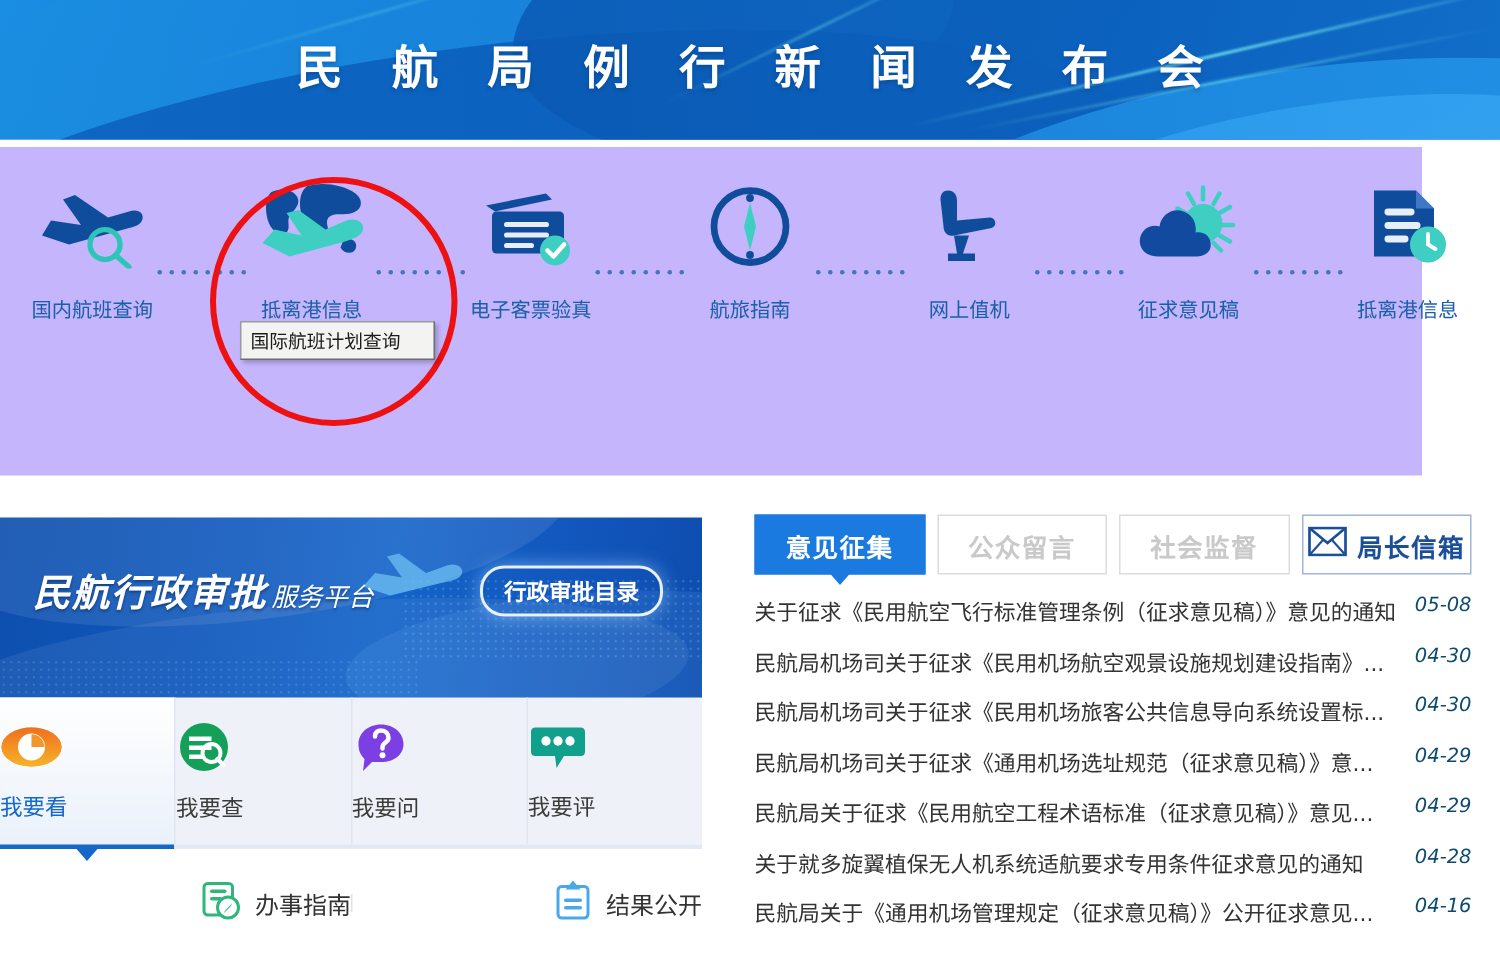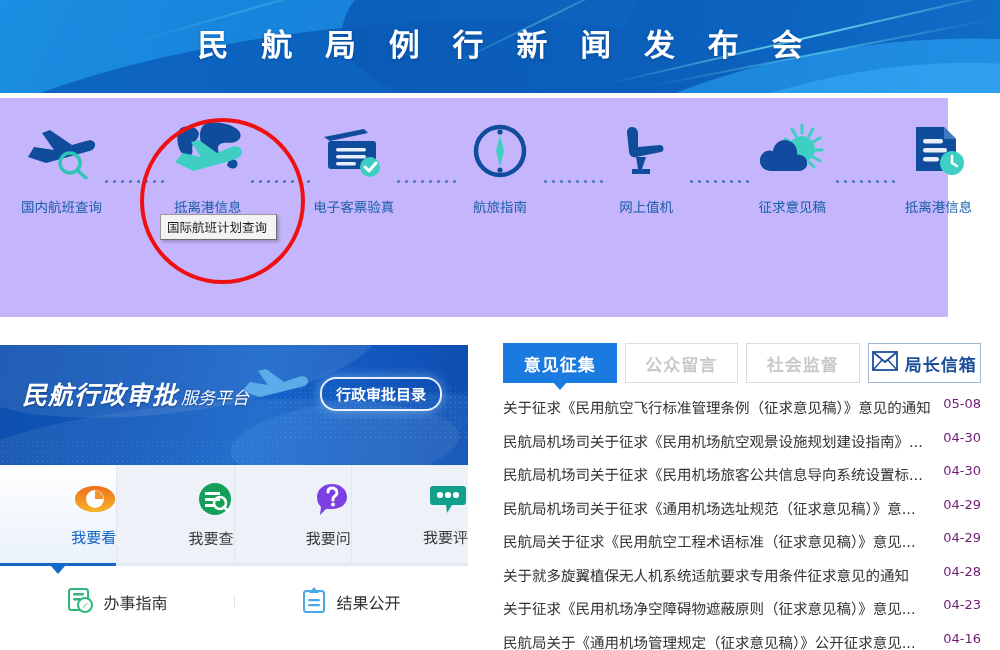--- a/index.html
+++ b/index.html
@@ -49,21 +49,21 @@
   .dots{flex:0 0 auto;margin-top:82px;display:flex;gap:5px;}
   .dots i{display:block;width:3px;height:3px;border-radius:50%;background:#1a5fa8;opacity:.75;}
 
   
   .annot-circle{position:absolute;left:140px;top:118px;width:165px;height:166px;
     border:4px solid #ee1111;border-radius:50%;box-sizing:border-box;pointer-events:none;z-index:40;}
   
   .tooltip{position:absolute;left:160px;top:214px;z-index:45;
     background:#f3f3f1;border:1px solid #9a9a9a;border-right-color:#6d6d6d;border-bottom-color:#6d6d6d;
     box-shadow:2px 2px 3px rgba(0,0,0,.22);
-    padding:2px 9px 3px 6px;font-size:12.5px;color:#1b1b1b;white-space:nowrap;
+    padding:2px 22px 3px 6px;font-size:12.5px;color:#1b1b1b;white-space:nowrap;
     font-family:"DejaVu Sans","Liberation Sans",sans-serif;}
 
   
   .content{position:absolute;left:0;top:325px;width:1000px;height:325px;}
   .left-col{position:absolute;left:0;top:20px;width:468px;}
   .promo{position:relative;width:468px;height:120px;overflow:hidden;
     background:linear-gradient(100deg,#0d4fae 0%,#0f57bb 28%,#1464c9 55%,#1257bd 78%,#0e4cae 100%);}
   .promo .pw{position:absolute;border-radius:50%;pointer-events:none;}
   .pw1{left:-40px;top:-52px;width:420px;height:120px;background:rgba(255,255,255,.09);transform:rotate(-7deg);}
   .pw2{left:-60px;top:58px;width:520px;height:110px;background:rgba(255,255,255,.07);transform:rotate(-5deg);}
@@ -80,51 +80,51 @@
   .promo-txt b{font-size:25px;font-weight:bold;font-style:italic;letter-spacing:1px;
     text-shadow:0 1px 2px rgba(0,20,60,.45);}
   .promo-txt span{font-size:17px;font-style:italic;margin-left:3px;
     text-shadow:0 1px 2px rgba(0,20,60,.45);}
   .promo-btn{position:absolute;right:26px;top:32px;border:2px solid rgba(255,255,255,.9);
     border-radius:16px;color:#fff;font-size:15px;font-weight:bold;padding:4px 14px 5px;
     box-shadow:0 0 12px rgba(160,215,255,.55);
     font-family:"DejaVu Sans","Liberation Sans",sans-serif;cursor:pointer;}
 
   .svc-tabs{display:flex;width:468px;height:98px;background:#eef2f8;border-bottom:3px solid #e3e9f2;}
-  .svc{flex:1;position:relative;display:flex;flex-direction:column;align-items:flex-end;
+  .svc{flex:1;position:relative;display:flex;flex-direction:column;align-items:flex-start;
     justify-content:center;gap:6px;cursor:pointer;border-right:1px solid #dfe6f0;}
   .svc:last-child{border-right:none;}
   .svc-label{font-size:15px;color:#3b3b3b;font-family:"DejaVu Sans","Liberation Sans",sans-serif;}
   .svc.active{background:linear-gradient(180deg,#ffffff 0%,#eaf1fb 100%);}
   .svc.active .svc-label{color:#1668c8;}
   .svc.active:after{content:"";position:absolute;left:0;right:0;bottom:-3px;height:3px;background:#1668c8;}
   .svc-caret{position:absolute;left:50%;bottom:-11px;margin-left:-7px;width:0;height:0;
     border-left:7px solid transparent;border-right:7px solid transparent;border-top:8px solid #1668c8;}
   .svc-links{display:flex;width:468px;height:72px;align-items:center;background:#fff;}
-  .svc-link{flex:1;display:flex;align-items:center;justify-content:center;gap:9px;cursor:pointer;
+  .svc-link{flex:1;display:flex;align-items:center;justify-content:flex-end;gap:9px;cursor:pointer;
     font-size:16px;color:#333;position:relative;font-family:"DejaVu Sans","Liberation Sans",sans-serif;}
   .svc-link + .svc-link:before{content:"";position:absolute;left:0;top:10px;bottom:10px;width:1px;background:#e2e2e2;}
 
   
   .right-col{position:absolute;left:503px;top:18px;width:478px;}
   .tabs{display:flex;gap:8px;align-items:stretch;height:40px;}
   .tab{position:relative;display:flex;align-items:center;justify-content:center;
     width:126px;font-size:17px;font-weight:bold;letter-spacing:1px;cursor:pointer;
     border:1px solid #dcdcdc;background:#fff;color:#c9c9c9;box-sizing:border-box;
     font-family:"DejaVu Sans","Liberation Sans",sans-serif;}
   .tab.active{background:#1a7ae0;border-color:#1a7ae0;color:#fff;}
   .tab.active .tab-caret{position:absolute;left:50%;bottom:-8px;margin-left:-7px;width:0;height:0;
     border-left:7px solid transparent;border-right:7px solid transparent;border-top:8px solid #1a7ae0;}
   .tab.mail{border-color:#9fb6d4;color:#1c4f99;gap:7px;}
   .news{margin-top:13px;}
   .news-row{display:flex;align-items:flex-start;height:33.5px;cursor:pointer;}
   .news-title{flex:1;font-size:14.5px;color:#333;white-space:nowrap;overflow:hidden;
     text-overflow:clip;font-family:"DejaVu Sans","Liberation Sans",sans-serif;}
-  .news-date{width:44px;text-align:right;font-size:13px;color:#701a75;
-    font-family:"DejaVu Sans","Liberation Sans",sans-serif;}
+  .news-date{width:44px;text-align:right;font-size:13px;color:#0c4a6e;
+    font-family:"DejaVu Sans","Liberation Sans",sans-serif;font-style:italic;}
 </style>
 </head>
 <body>
 
 <div class="page">
 
   <div class="banner">
     <div class="wave w1"></div>
     <div class="wave w2"></div>
     <div class="wave w3"></div>
@@ -465,24 +465,20 @@
         </div>
         <div class="news-row">
           <span class="news-title">民航局关于征求《民用航空工程术语标准（征求意见稿）》意见...</span>
           <span class="news-date">04-29</span>
         </div>
         <div class="news-row">
           <span class="news-title">关于就多旋翼植保无人机系统适航要求专用条件征求意见的通知</span>
           <span class="news-date">04-28</span>
         </div>
         <div class="news-row">
-          <span class="news-title">关于征求《民用机场净空障碍物遮蔽原则（征求意见稿）》意见...</span>
-          <span class="news-date">04-23</span>
-        </div>
-        <div class="news-row">
           <span class="news-title">民航局关于《通用机场管理规定（征求意见稿）》公开征求意见...</span>
           <span class="news-date">04-16</span>
         </div>
       </div>
     </div>
 
   </div>
 </div>
 
 </body></html>

